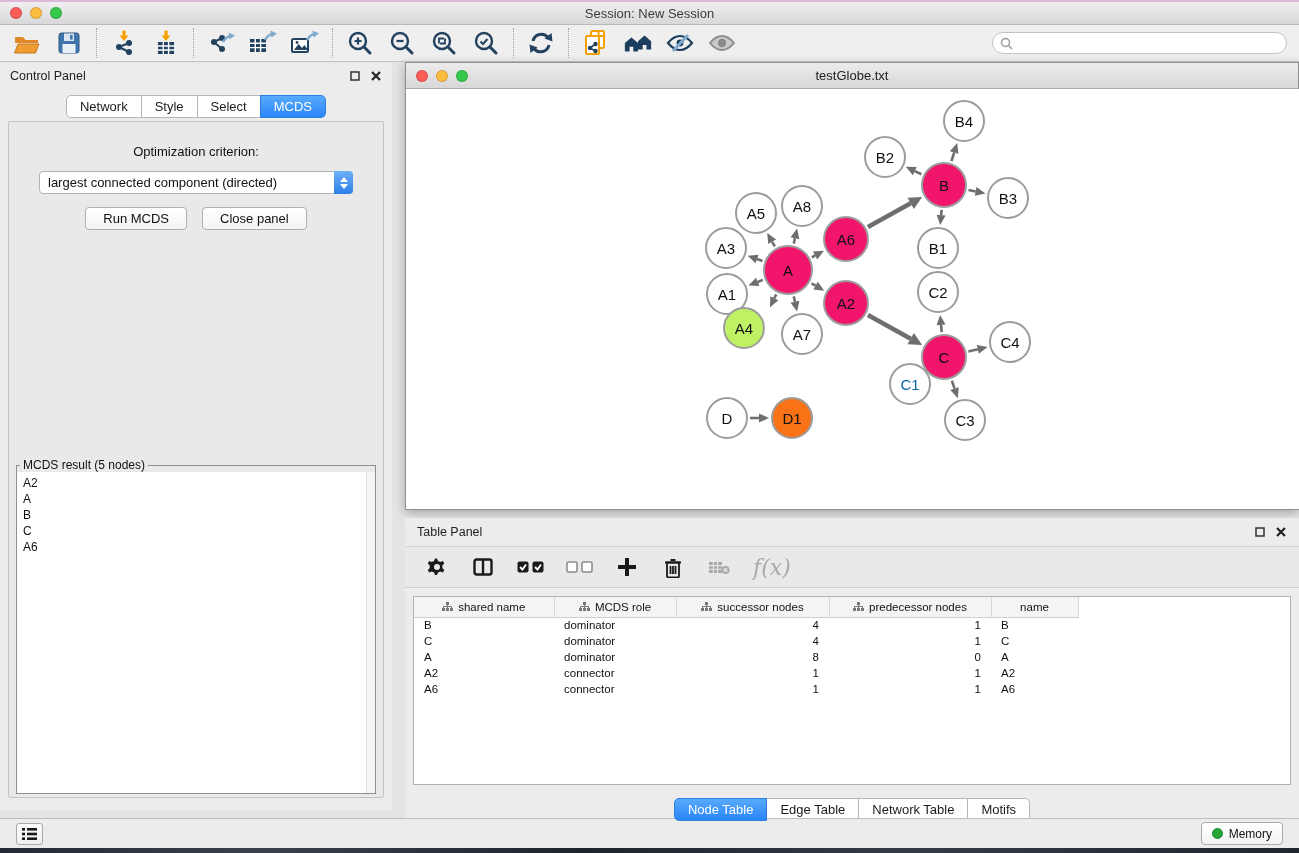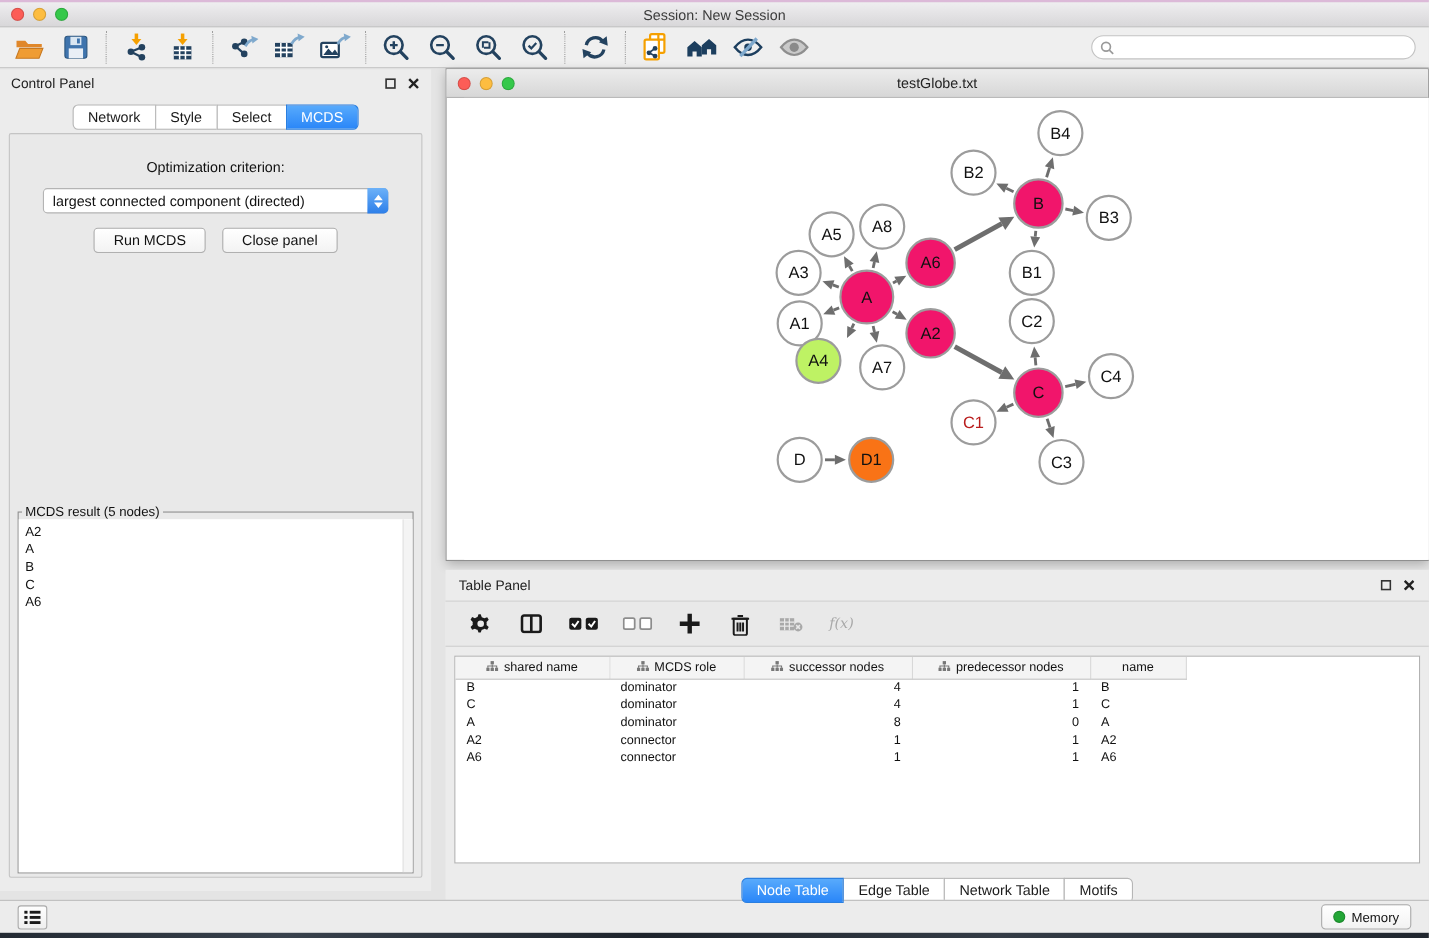--- a/index.html
+++ b/index.html
@@ -129,21 +129,21 @@
   .table-panel {
     position:absolute; left:405px; top:518px; width:894px; height:300px;
     background:#ececec;
   }
   .tp-header { height:28px; display:flex; align-items:center; padding:0 12px; }
   .tp-toolbar {
     height:42px; background:#e9e9e9; border-top:1px solid #d2d2d2; border-bottom:1px solid #cfcfcf;
     display:flex; align-items:center; gap:22px; padding-left:20px;
   }
   .tp-tool { display:flex; align-items:center; justify-content:center; min-width:24px; height:26px; cursor:default; }
-  .fx { font-family:"DejaVu Serif", serif; font-style:italic; font-size:13px; color:#a9a9a9; }
+  .fx { font-family:"DejaVu Serif", serif; font-style:italic; font-size:22px; color:#a9a9a9; }
 
   .table-wrap {
     position:absolute; left:8px; right:8px; top:78px; height:189px;
     background:#fff; border:1px solid #b2b2b2; overflow:hidden;
   }
   table.node-table { border-collapse:collapse; font-size:11.5px; color:#111; table-layout:fixed; }
   table.node-table th {
     height:20px; background:#f4f4f4; border-right:1px solid #d8d8d8; border-bottom:1px solid #cfcfcf;
     font-weight:normal; font-size:11.5px; text-align:center; white-space:nowrap; overflow:hidden;
   }
@@ -464,21 +464,21 @@
         <div class="graph-node" style="left: 283px; top: 138px; width: 42px; height: 42px; background: rgb(255, 255, 255); border-color: rgb(156, 156, 156); color: rgb(17, 17, 17);">A3</div>
         <div class="graph-node" style="left: 495px; top: 138px; width: 42px; height: 42px; background: rgb(255, 255, 255); border-color: rgb(156, 156, 156); color: rgb(17, 17, 17);">B1</div>
         <div class="graph-node" style="left: 341px; top: 156px; width: 50px; height: 50px; background: rgb(241, 21, 107); border-color: rgb(156, 156, 156); color: rgb(17, 17, 17);">A</div>
         <div class="graph-node" style="left: 284px; top: 184px; width: 42px; height: 42px; background: rgb(255, 255, 255); border-color: rgb(156, 156, 156); color: rgb(17, 17, 17);">A1</div>
         <div class="graph-node" style="left: 495px; top: 182px; width: 42px; height: 42px; background: rgb(255, 255, 255); border-color: rgb(156, 156, 156); color: rgb(17, 17, 17);">C2</div>
         <div class="graph-node" style="left: 401px; top: 191px; width: 46px; height: 46px; background: rgb(241, 21, 107); border-color: rgb(156, 156, 156); color: rgb(17, 17, 17);">A2</div>
         <div class="graph-node" style="left: 301px; top: 218px; width: 42px; height: 42px; background: #bef264; border-color: rgb(156, 156, 156); color: rgb(17, 17, 17);">A4</div>
         <div class="graph-node" style="left: 359px; top: 224px; width: 42px; height: 42px; background: rgb(255, 255, 255); border-color: rgb(156, 156, 156); color: rgb(17, 17, 17);">A7</div>
         <div class="graph-node" style="left: 567px; top: 232px; width: 42px; height: 42px; background: rgb(255, 255, 255); border-color: rgb(156, 156, 156); color: rgb(17, 17, 17);">C4</div>
         <div class="graph-node" style="left: 499px; top: 245px; width: 46px; height: 46px; background: rgb(241, 21, 107); border-color: rgb(156, 156, 156); color: rgb(17, 17, 17);">C</div>
-        <div class="graph-node" style="left: 442px; top: 274px; width: 42px; height: 42px; background: rgb(255, 255, 255); border-color: rgb(156, 156, 156); color: #b91c1c;">C1</div>
+        <div class="graph-node" style="left: 467px; top: 274px; width: 42px; height: 42px; background: rgb(255, 255, 255); border-color: rgb(156, 156, 156); color: #0369a1;">C1</div>
         <div class="graph-node" style="left: 284px; top: 308px; width: 42px; height: 42px; background: rgb(255, 255, 255); border-color: rgb(156, 156, 156); color: rgb(17, 17, 17);">D</div>
         <div class="graph-node" style="left: 349px; top: 308px; width: 42px; height: 42px; background: #f97316; border-color: rgb(156, 156, 156); color: rgb(17, 17, 17);">D1</div>
         <div class="graph-node" style="left: 522px; top: 310px; width: 42px; height: 42px; background: rgb(255, 255, 255); border-color: rgb(156, 156, 156); color: rgb(17, 17, 17);">C3</div>
       </div>
   </div>
 
   <div class="table-panel">
     <div class="tp-header">
       <span class="panel-title">Table Panel</span>
       <span class="panel-header-icons">

